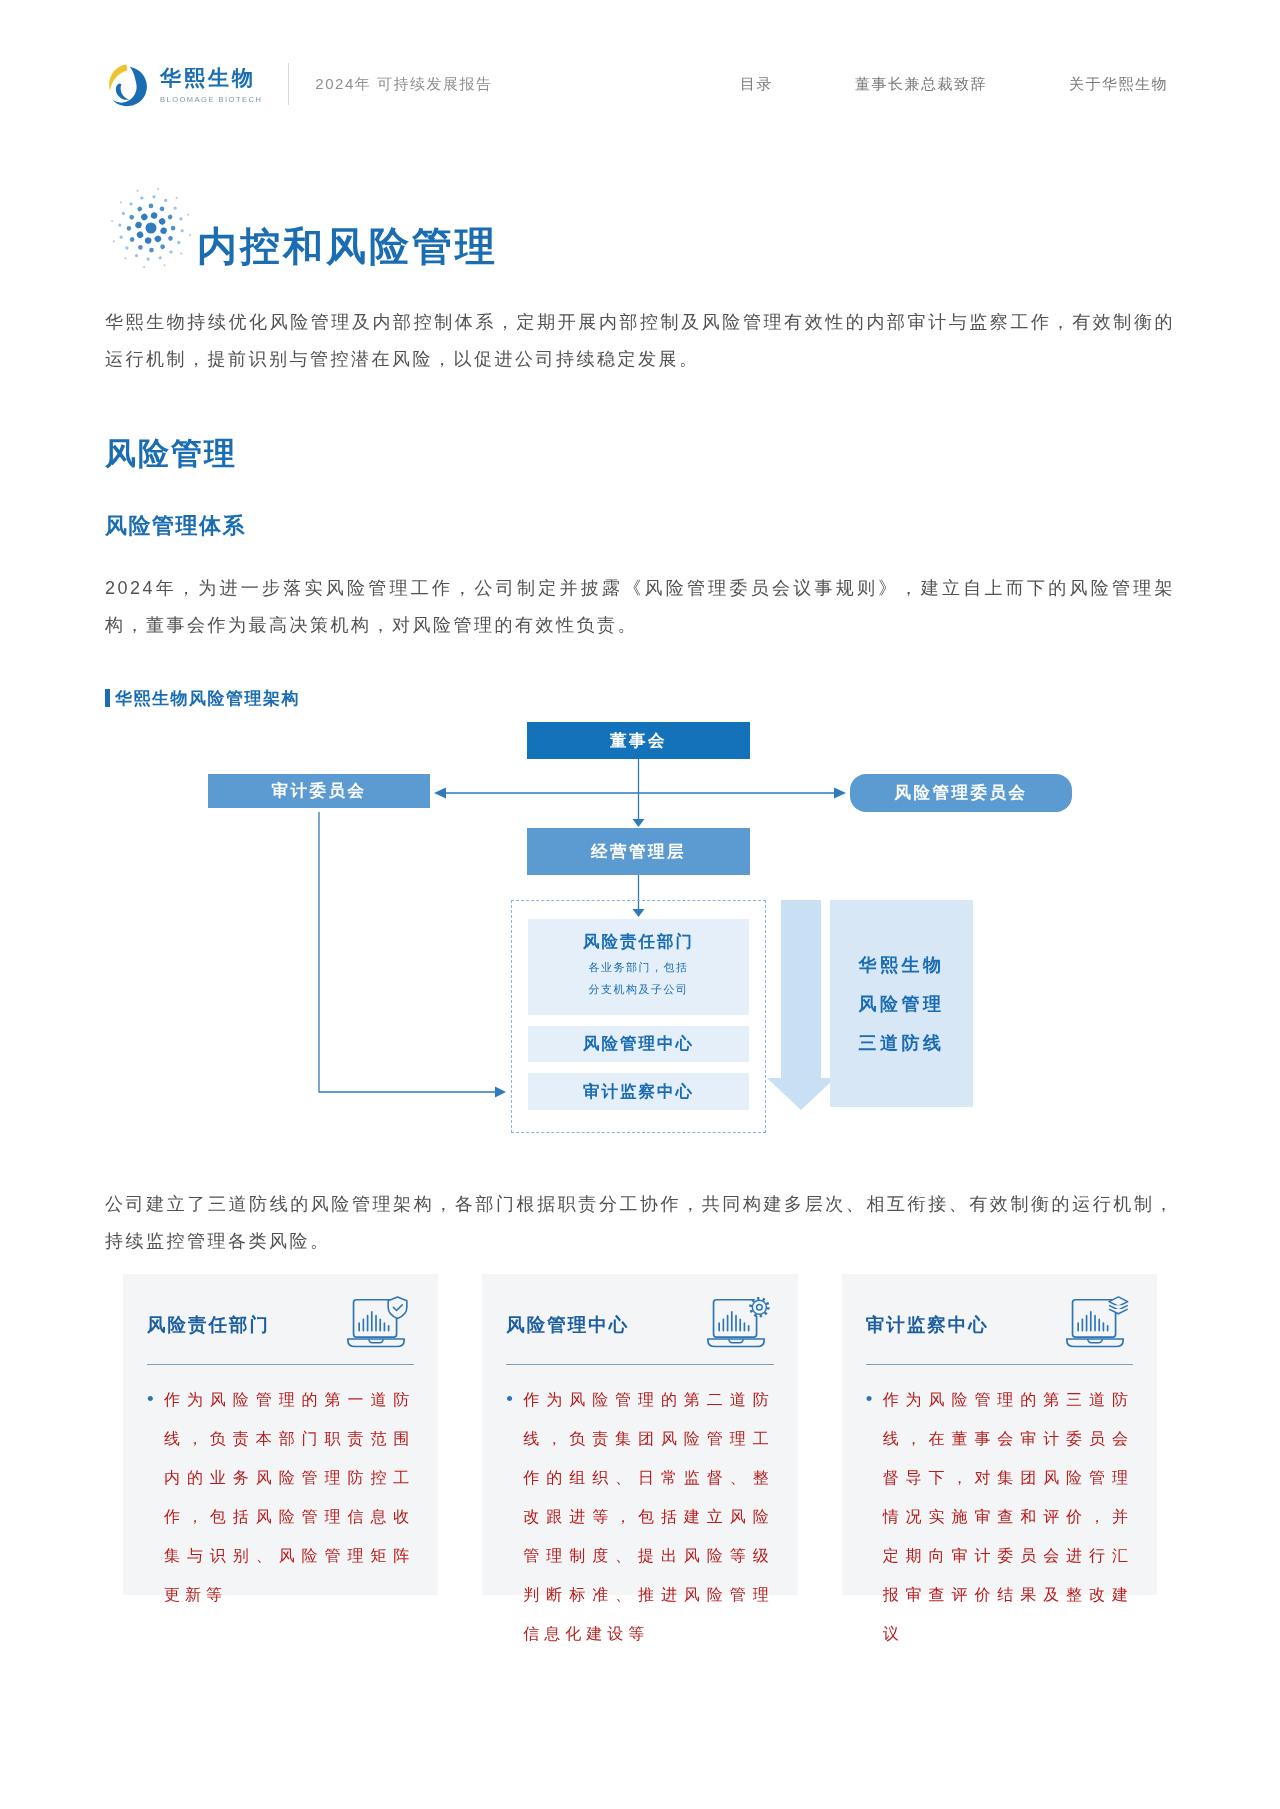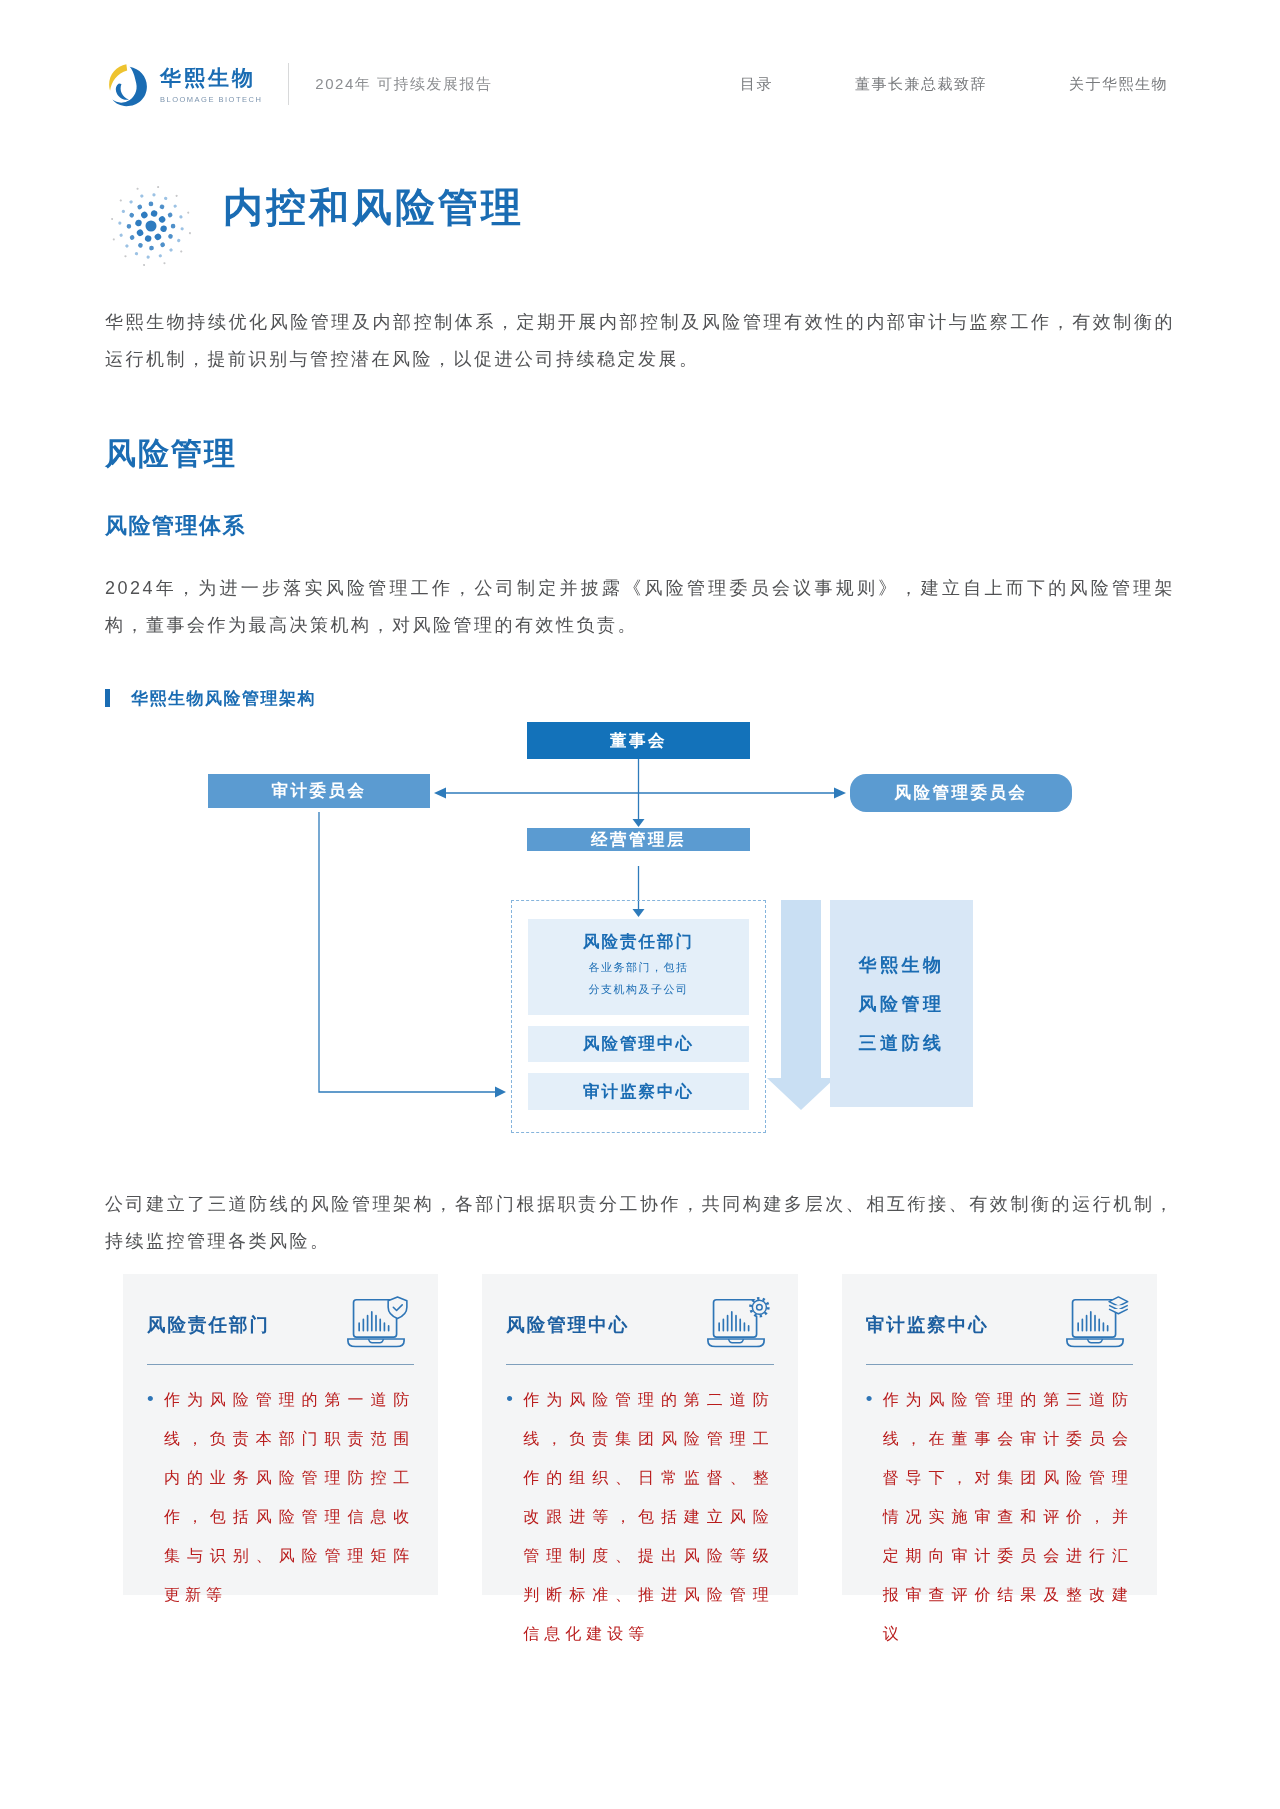--- a/index.html
+++ b/index.html
@@ -11,44 +11,44 @@
   .logo { display:flex; align-items:center; gap:9px; }
   .logo-text { display:flex; flex-direction:column; }
   .logo-cn { font-size:21px; font-weight:bold; color:#1A6CB3; letter-spacing:3px; white-space:nowrap; }
   .logo-en { font-size:7.5px; color:#7C94AE; letter-spacing:1.5px; margin-top:3px; white-space:nowrap;text-align:center; }
   .vdiv { width:1px; height:42px; background:#D8D9DA; margin:0 26px; }
   .report-title { font-size:15px; color:#8D8F92; letter-spacing:1.5px; white-space:nowrap; }
   nav { margin-left:auto; display:flex; gap:82px; font-size:15px; color:#77797C; letter-spacing:1.5px; white-space:nowrap; }
   nav span { cursor:pointer; }
 
   
-  .title-row { margin:70px 0 0 105px; display:flex; align-items:flex-start; gap:26px; height:94px; }
+  .title-row { margin:70px 0 0 105px; display:flex; align-items:flex-end; height:94px; }
   h1 { font-size:40px; color:#1A6CB3; font-weight:800; letter-spacing:3px; }
 
   
   .body-text { width:1070px; margin-left:105px; font-size:18px; line-height:37px; letter-spacing:2.5px; color:#515254; text-align:justify; }
   .p1 { margin-top:30px; }
   .p2 { margin-top:30px; }
   .p3 { margin-top:38px; }
   h2 { margin:56px 0 0 105px; font-size:31px; color:#1A6CB3; font-weight:800; letter-spacing:2px; line-height:40px; }
   h3 { margin:38px 0 0 105px; font-size:22px; color:#1A6CB3; font-weight:700; letter-spacing:1.5px; line-height:28px; }
 
   
-  .diagram-label { margin:44px 0 0 105px; display:flex; align-items:center; gap:21px; height:20px; }
+  .diagram-label { margin:44px 0 0 105px; display:flex; align-items:center; gap:5px; height:20px; }
   .label-bar { width:5px; height:18px; background:#1A6CB3; }
   .label-text { font-size:17px; font-weight:bold; color:#1A6CB3; letter-spacing:1.5px; }
 
   
   .diagram { position:relative; margin-left:105px; width:1070px; height:440px; }
   .connectors { position:absolute; left:0; top:0; }
   .dbox { position:absolute; display:flex; align-items:center; justify-content:center; color:#fff; font-size:16.5px; font-weight:bold; letter-spacing:2.5px; }
   .board { left:422px; top:14px; width:223px; height:37px; background:#1372BA; }
   .audit { left:103px; top:66px; width:222px; height:34px; background:#5B9BD1; }
   .riskc { left:745px; top:66px; width:222px; height:38px; background:#5B9BD1;border-radius:16px; }
-  .mgmt  { left:422px; top:120px; width:223px; height:23px; background:#5B9BD1; }
+  .mgmt  { left:422px; top:120px; width:223px; height:47px; background:#5B9BD1; }
   .dashed { position:absolute; left:406px; top:192px; width:255px; height:233px; border:1px dashed #85B4DC; }
   .lightbox { position:absolute; left:423px; width:221px; background:#E4EFF9; color:#1A6CB3; display:flex; align-items:center; justify-content:center; font-weight:bold; font-size:16.5px; letter-spacing:2px; }
   .box1 { top:211px; height:96px; flex-direction:column; justify-content:flex-start; padding-top:12px; }
   .lb-title { font-size:16.5px; font-weight:bold; letter-spacing:2px; }
   .lb-sub { font-size:11px; font-weight:normal; margin-top:7px; letter-spacing:1.5px; }
   .box2 { top:318px; height:36px; }
   .box3 { top:365px; height:37px; }
   .bigarrow-band { position:absolute; left:676px; top:192px; width:40px; height:178px; background:#C9DFF3; }
   .bigarrow-head { position:absolute; left:662px; top:370px; width:0; height:0; border-left:34px solid transparent; border-right:34px solid transparent; border-top:32px solid #C9DFF3; }
   .palebox { position:absolute; left:725px; top:192px; width:143px; height:207px; background:#D8E7F6; color:#1A6CB3; display:flex; flex-direction:column; align-items:center; justify-content:center; gap:15px; font-size:18px; font-weight:bold; letter-spacing:3.5px; }

